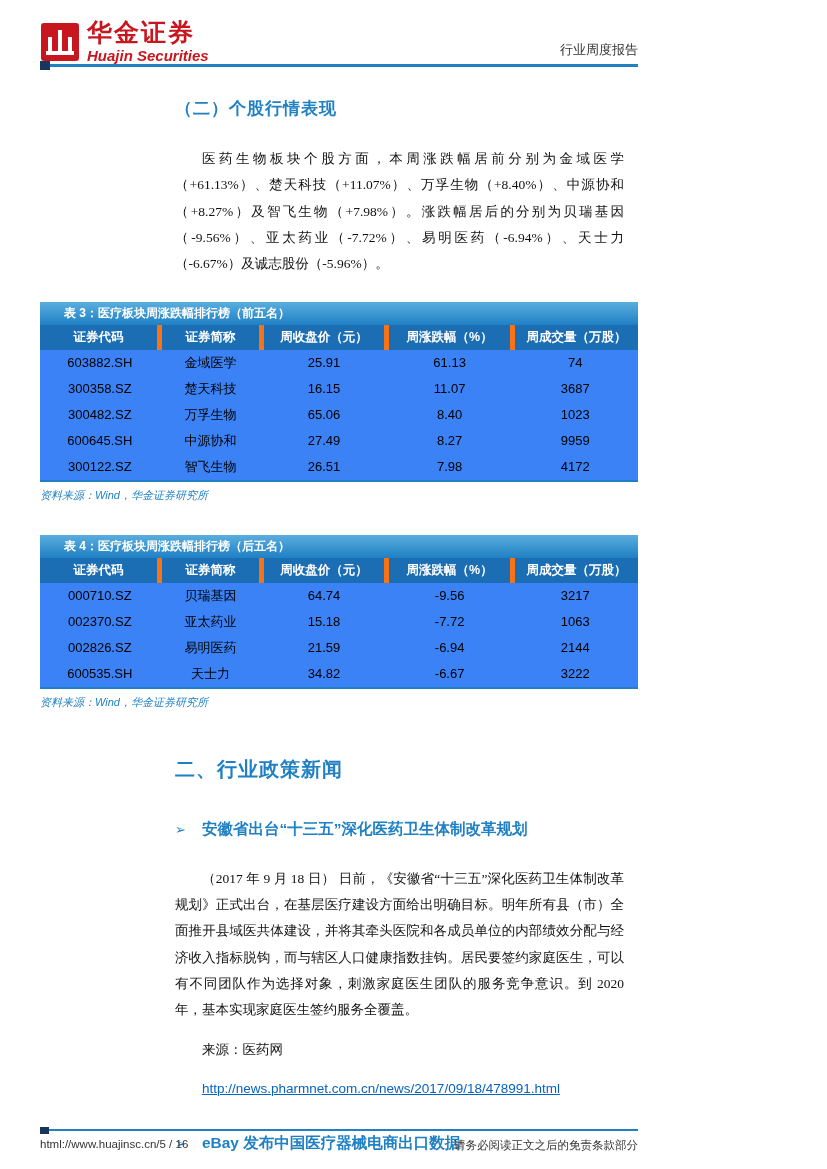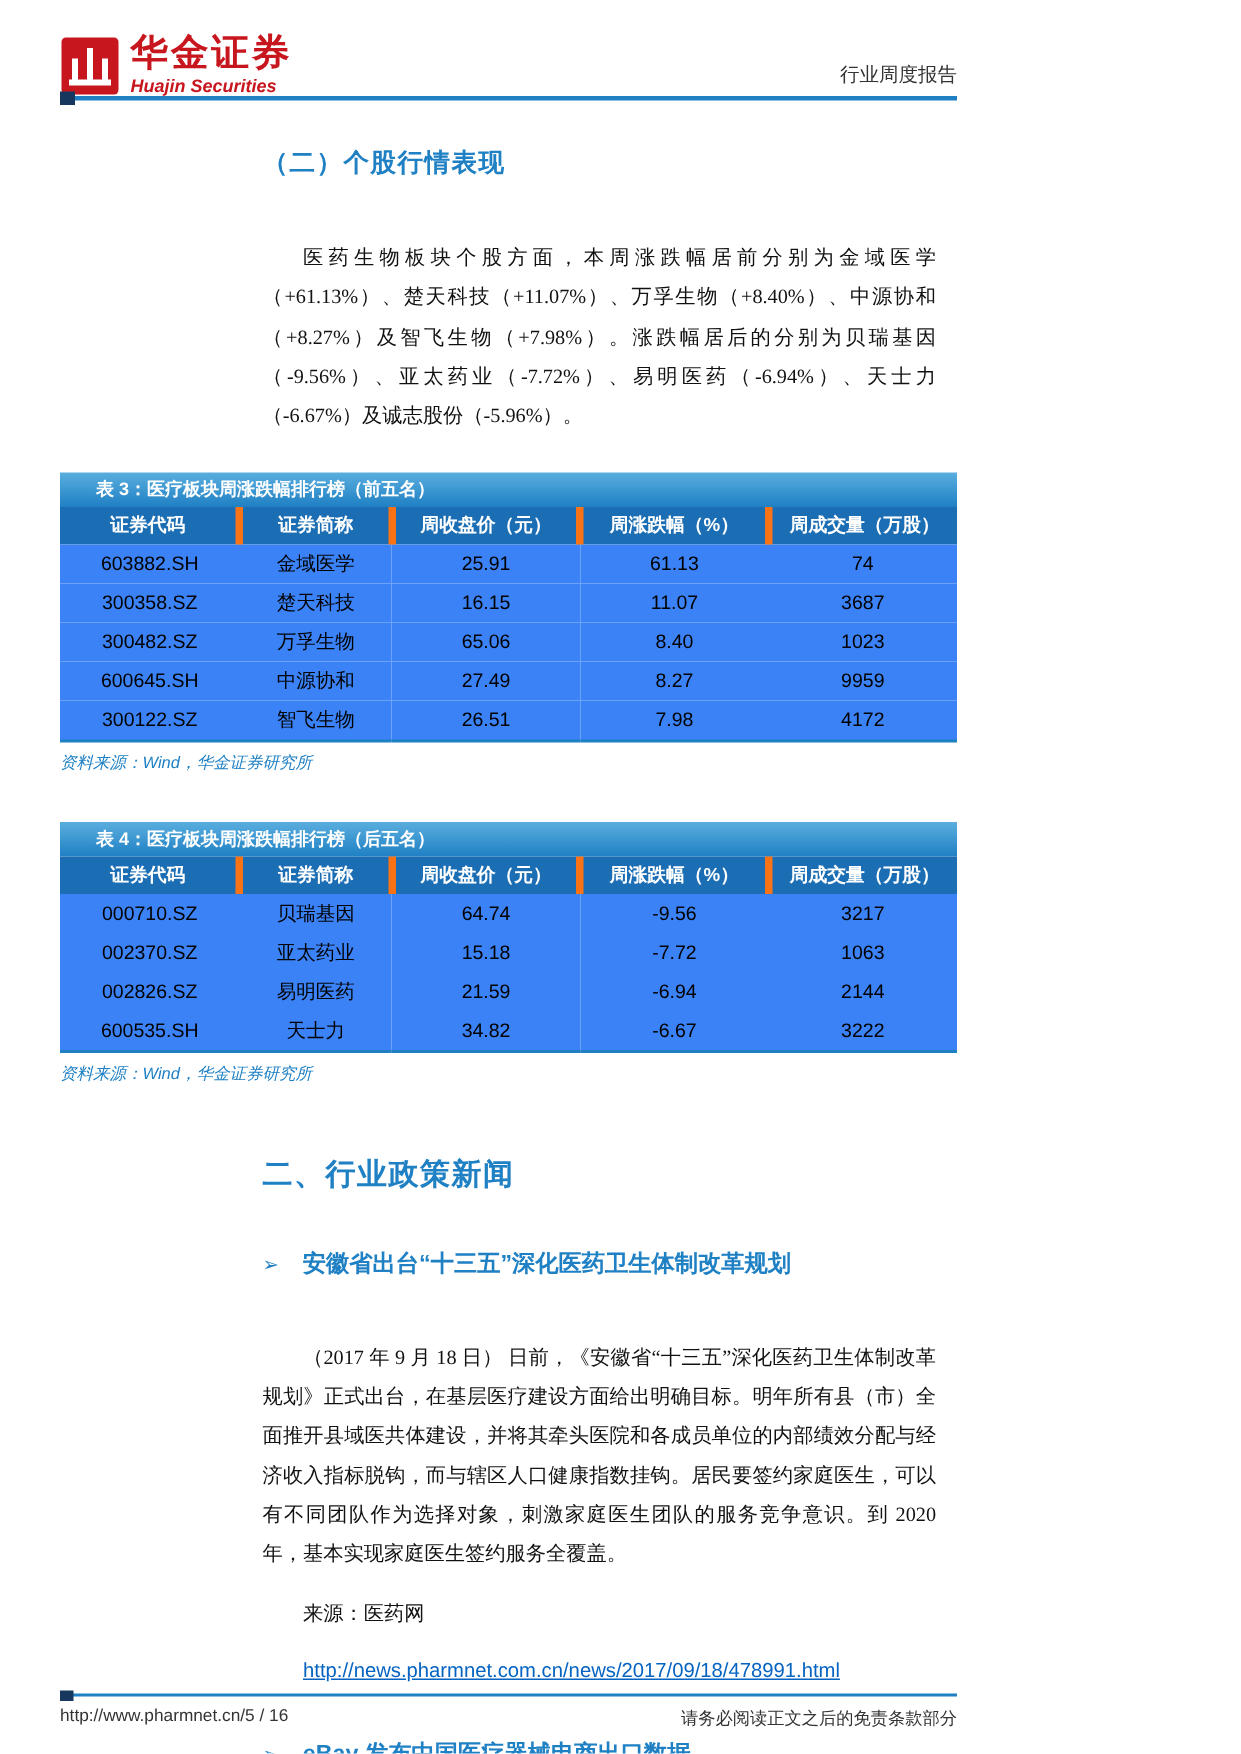--- a/index.html
+++ b/index.html
@@ -8,29 +8,29 @@
     width:827px; height:1169px; overflow:hidden; position:relative;
     font-family:"Liberation Sans", sans-serif; color:#111;
   }
   .page { position:relative; width:675px; height:1169px; padding:0 37px 0 40px; }
 
   
   header { display:flex; justify-content:space-between; align-items:flex-end; padding-top:14px; height:64px; }
   .brand { display:flex; align-items:center; gap:7px; }
   .brand-text { display:flex; flex-direction:column; line-height:1.05; }
   .brand-cn { font-family:"Liberation Serif", serif; font-size:25px; font-weight:bold; color:var(--brand-red,#C8161E); letter-spacing:2px; }
-  .brand-en { font-size:12px; font-style:italic; font-weight:bold; color:var(--brand-red,#C8161E); margin-top:2px; }
+  .brand-en { font-size:15px; font-style:italic; font-weight:bold; color:var(--brand-red,#C8161E); margin-top:2px; }
   .report-type { font-size:13px; color:#333; padding-bottom:5px;text-align:right; }
   .header-rule { height:3px; background:var(--accent,#1F80C4); position:relative; }
   .header-rule::before { content:""; position:absolute; left:0; top:-3px; width:10px; height:9px; background:var(--navy,#17375E); }
 
   
   .sec1-title { margin:30px 0 0 135px; color:var(--accent,#1F80C4); font-size:17px; font-weight:bold; letter-spacing:1px; }
   .body-text {
-    margin:39px 14px 0 135px; text-indent:2em; text-align:justify;
+    margin:26px 14px 0 135px; text-indent:2em; text-align:justify;
     font-family:"Liberation Serif", serif; font-size:13.5px; line-height:1.95; color:#111;
   }
 
   
   .table-block { margin-top:24px; }
   .table-block + .table-block { margin-top:32px; }
   .tbl-caption {
     font-size:12px; font-weight:bold; color:#ffffff; padding:3px 24px;
     background:linear-gradient(180deg,#5AAEDE 0%, var(--accent,#1F80C4) 100%);
   }
@@ -202,19 +202,19 @@
       <span>eBay 发布中国医疗器械电商出口数据</span>
     </div>
     <p class="body-text">（2017 年 9 月 19 日） eBay 近日发布了以《跨境电商——医疗康健器械出海新风口》为题的专项产业报告。据 eBay 内部数据统计，截至 2017 年上半年，中国医疗器械产品前六大出口市场依次为英国、美国、德国、澳大利亚、加拿大和意大利。其中，英国以接近 60%的年增速成为中国卖家最具潜力的销售市场。</p>
 
   </main>
 
   <footer>
     <div class="footer-rule"></div>
     <div class="footer-row">
       <div class="footer-left">
-        <span>http://www.pharmnet.cn/</span><span>5 / 16</span>
+        <span>html://www.huajinsc.cn/</span><span>5 / 16</span>
       </div>
       <div class="footer-right">请务必阅读正文之后的免责条款部分</div>
     </div>
   </footer>
 
 </div>
 
 </body></html>

